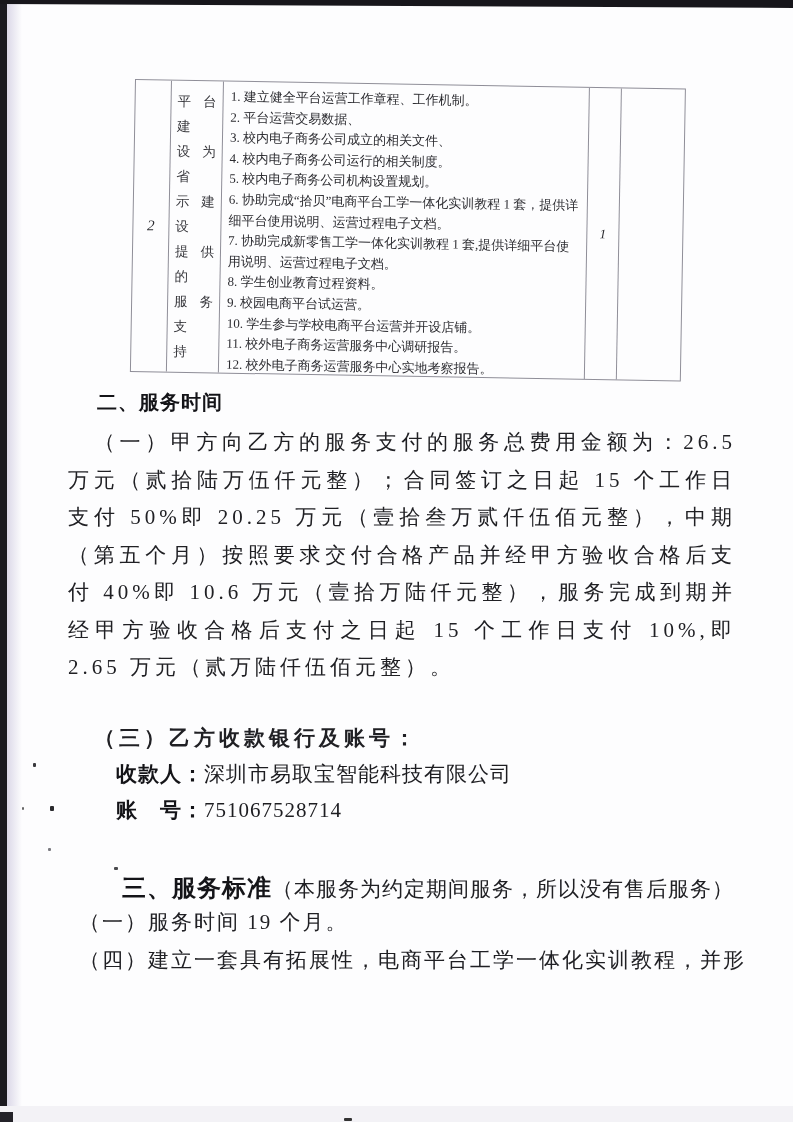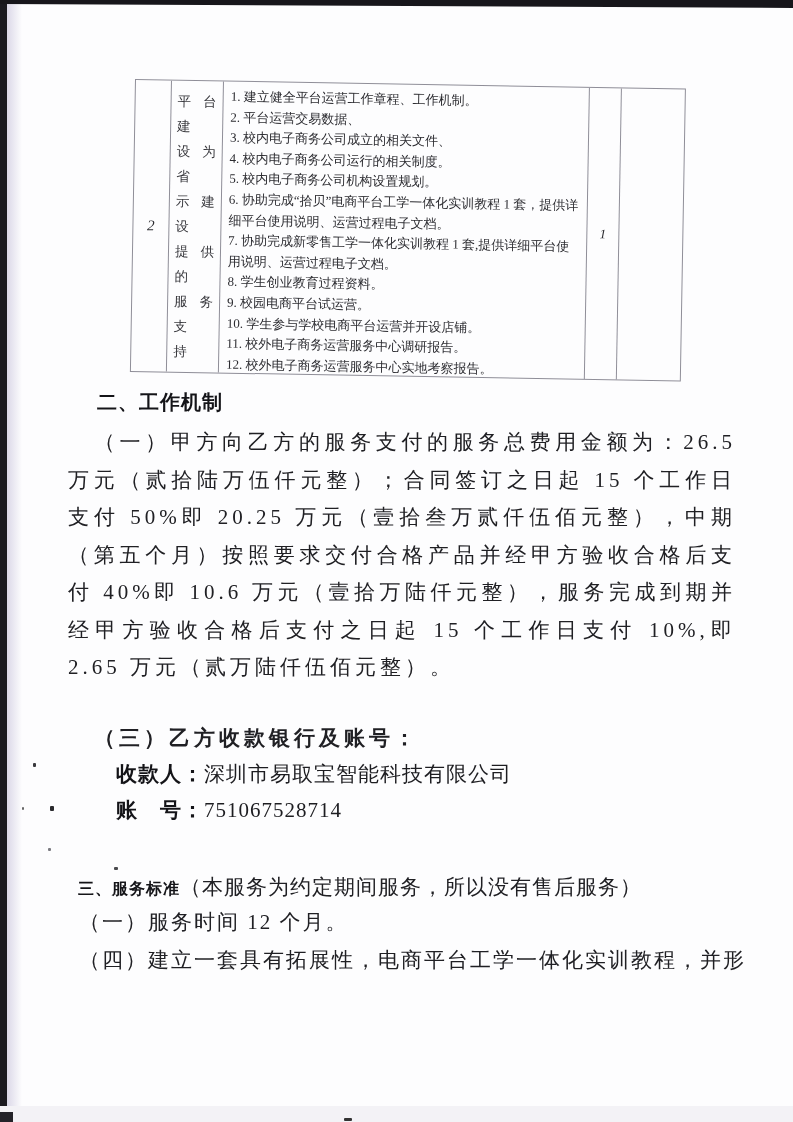--- a/index.html
+++ b/index.html
@@ -50,21 +50,21 @@
     text-align:justify;text-indent:26px;color:#202024;}
   .p1{top:424px;}
   .p2{top:649px;}
   .p3{top:720px;text-align:left;width:600px;font-weight:bold;}
   .bank{position:absolute;left:116px;top:757px;font-size:21px;line-height:35.5px;
     letter-spacing:1px;color:#1d1d21;}
   .bank .lbl{font-weight:bold;color:#141418;}
   .h3{position:absolute;left:78px;top:869px;margin:0;font-size:21px;line-height:37.5px;
     color:#202024;letter-spacing:1px;}
   .h3 .h3b{font-family:"Liberation Sans","DejaVu Sans",sans-serif;
-    font-weight:bold;font-size:16px;color:#141418;}
+    font-weight:bold;font-size:24px;color:#141418;margin-left:44px;}
   .std{position:absolute;left:79px;top:904px;font-size:21px;line-height:37.6px;
     letter-spacing:2px;color:#202024;}
 </style>
 </head>
 <body>
 
 <div class="page">
 
   <div class="edge-left"></div>
   <div class="edge-left-soft"></div>
@@ -105,34 +105,34 @@
       <div class="item">10. 学生参与学校电商平台运营并开设店铺。</div>
       <div class="item">11. 校外电子商务运营服务中心调研报告。</div>
       <div class="item">12. 校外电子商务运营服务中心实地考察报告。</div>
     </div>
     <div class="col col-qty">
       <span>1</span>
     </div>
     <div class="col col-empty"></div>
   </div>
 
-  <h2 class="h2">二、工作机制</h2>
+  <h2 class="h2">二、服务时间</h2>
   <p class="para p1">（一）甲方向乙方的服务支付的服务总费用金额为：26.5 万元（贰拾陆万伍仟元整）；合同签订之日起 15 个工作日支付 50%即 20.25 万元（壹拾叁万贰仟伍佰元整），中期（第五个月）按照要求交付合格产品并经甲方验收合格后支付 40%即 10.6 万元（壹拾万陆仟元整），服务完成到期并经甲方验收合格后支付之日起 15 个工作日支付 10%,即 2.65 万元（贰万陆仟伍佰元整）。</p>
   <p class="para p3">（三）乙方收款银行及账号：</p>
 
   <div class="bank">
     <div>
       <span class="lbl">收款人：</span><span>深圳市易取宝智能科技有限公司</span>
     </div>
     <div>
       <span class="lbl">账　号：</span><span>751067528714</span>
     </div>
   </div>
 
   <div class="h3">
     <span class="h3b">三、服务标准</span><span>（本服务为约定期间服务，所以没有售后服务）</span>
   </div>
   <div class="std">
-    <div>（一）服务时间 12 个月。</div>
+    <div>（一）服务时间 19 个月。</div>
     <div>（四）建立一套具有拓展性，电商平台工学一体化实训教程，并形</div>
   </div>
 
 </div>
 
 </body></html>

